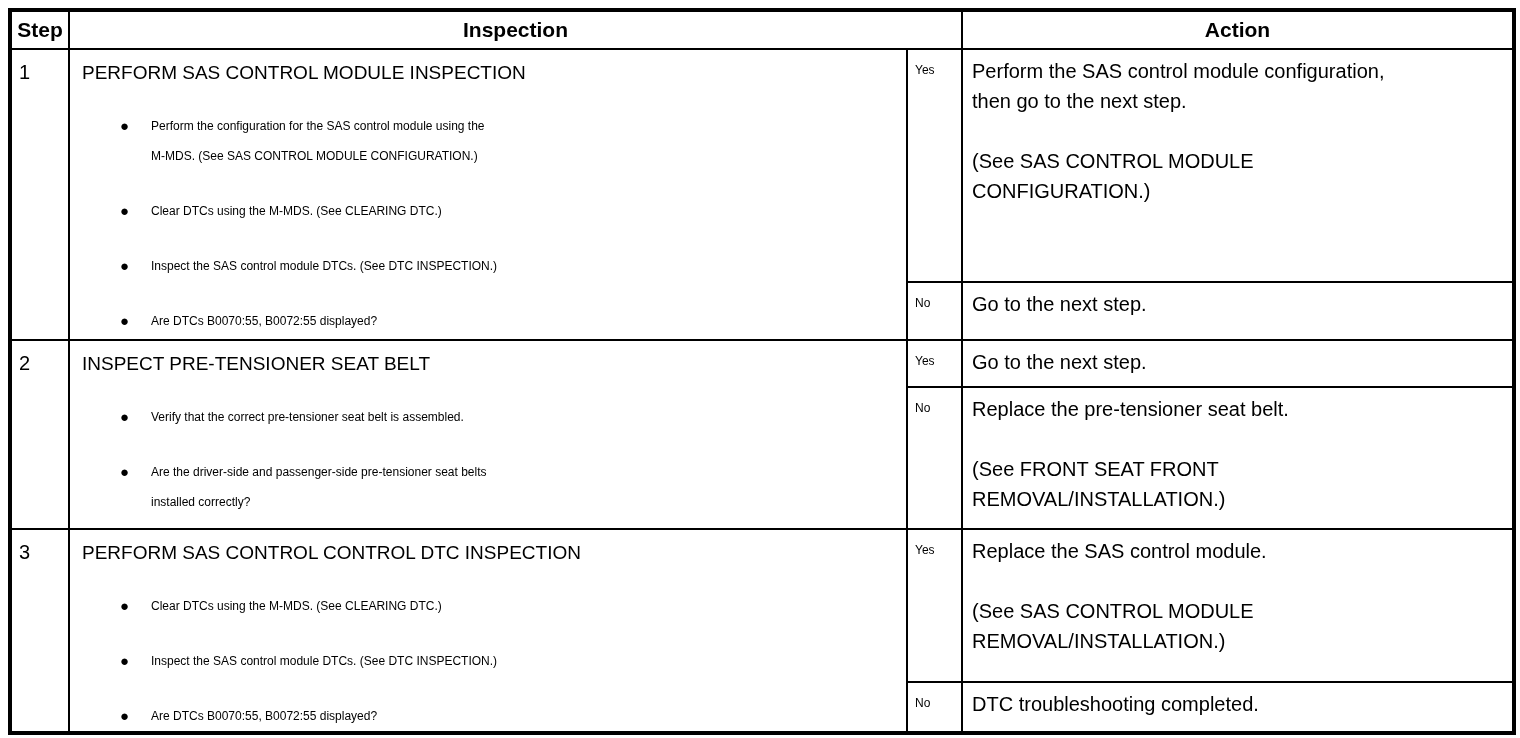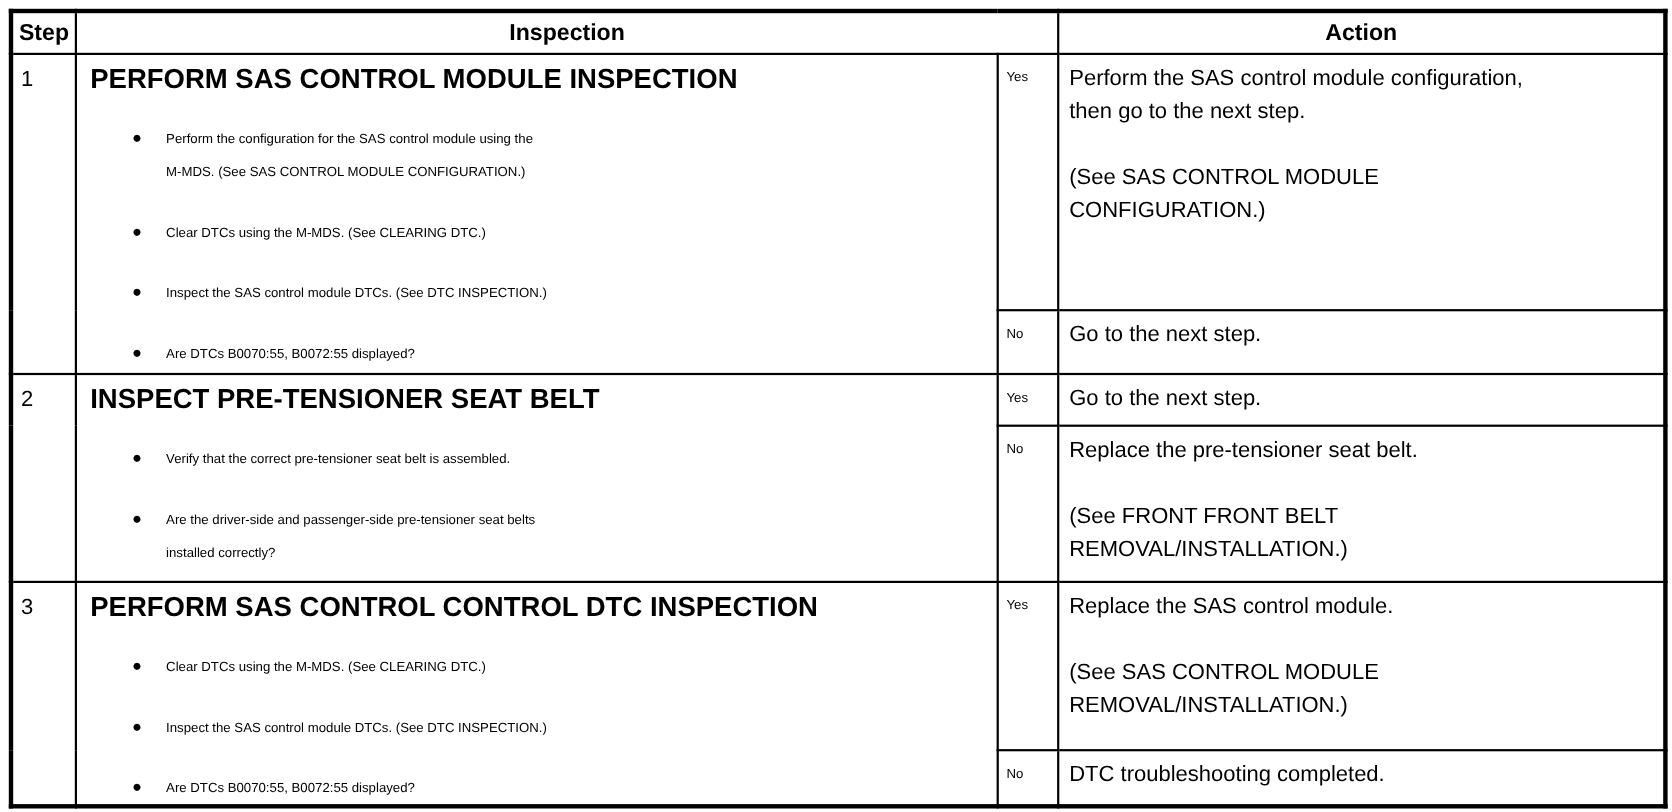--- a/index.html
+++ b/index.html
@@ -37,22 +37,22 @@
   }
   td.step-cell {
     font-size: 20px;
     line-height: 26px;
     padding: 9px 4px 0 7px;
   }
   td.insp-cell {
     padding: 9px 10px 0 12px;
   }
   .insp-title {
-    font-size: 25px;
-    font-weight: bold;
+    font-size: 19px;
+    font-weight: normal;
     line-height: 27px;
     white-space: pre-line;
   }
   .bullet {
     display: flex;
     margin: 25px 0 0 38px;
   }
   .bullet-marker {
     flex: none;
     width: 31px;
@@ -150,21 +150,21 @@
 installed correctly?</span>
         </div>
       </td>
       <td class="yn-cell">Yes</td>
       <td class="action-cell">Go to the next step.</td>
     </tr>
     <tr class="h-r2b">
       <td class="yn-cell">No</td>
       <td class="action-cell">Replace the pre-tensioner seat belt.
 
-(See FRONT FRONT BELT
+(See FRONT SEAT FRONT
 REMOVAL/INSTALLATION.)</td>
     </tr>
 
     <tr class="h-r3a">
       <td class="step-cell" rowspan="2">3</td>
       <td class="insp-cell" rowspan="2">
         <div class="insp-title">PERFORM SAS CONTROL CONTROL DTC INSPECTION</div>
         <div class="bullet">
           <span class="bullet-marker">●</span>
           <span class="bullet-text">Clear DTCs using the M-MDS. (See CLEARING DTC.)</span>

